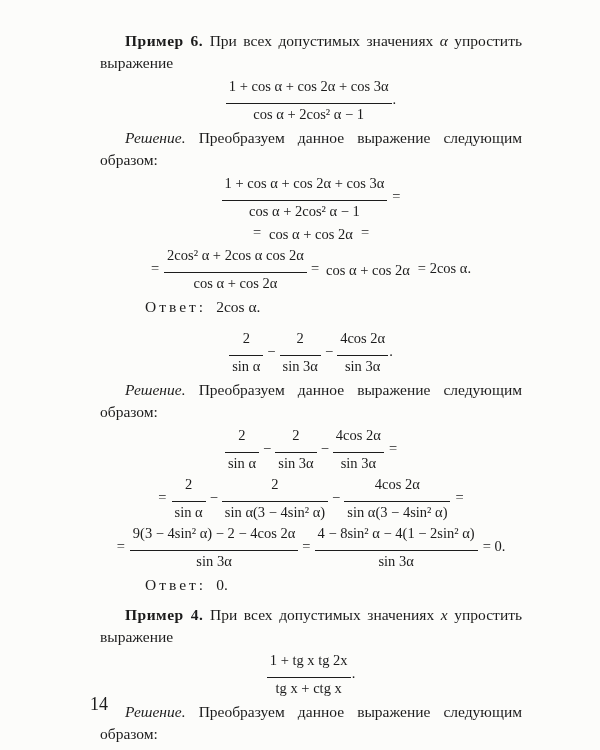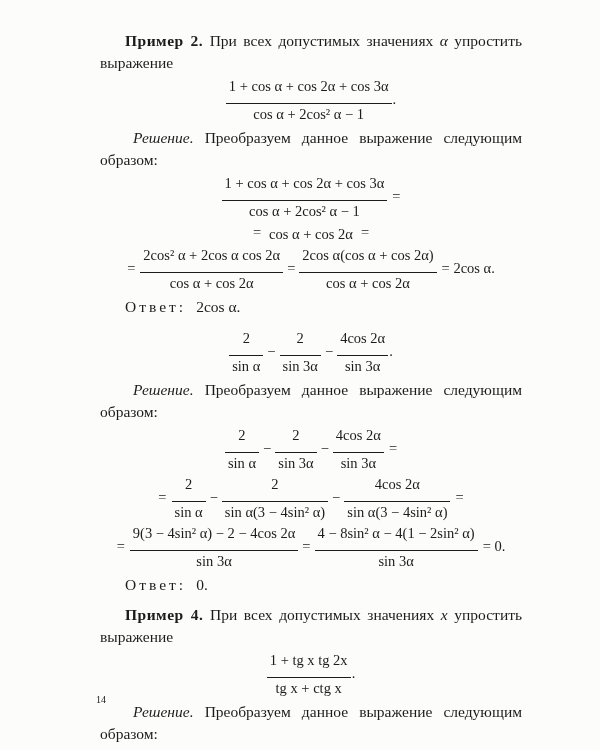--- a/index.html
+++ b/index.html
@@ -11,21 +11,21 @@
     position:relative;
     overflow:hidden;
   }
   .page{padding:30px 78px 0 100px;}
   .para{
     font-size:15.5px;line-height:22px;
     text-align:justify;text-indent:25px;
     margin:0;
   }
   .para b{letter-spacing:.5px;}
-  .sol-label{font-style:italic;margin-left:8px;}
+  .sol-label{font-style:italic;}
   .var{font-style:italic;}
   .eq{
     text-align:center;
     margin:4px -30px 4px -30px;
     font-size:14.5px;line-height:17px;
     white-space:nowrap;
   }
   .frac{
     display:inline-block;vertical-align:middle;
     text-align:center;line-height:17px;
@@ -33,50 +33,50 @@
   .num{display:block;border-bottom:1px solid #1c1c1c;padding:0 3px 8px;}
   .den{display:block;padding:2px 3px 0;}
   .op{margin:0 4px;}
   .lead{margin-right:5px;}
   .tail{margin-left:5px;}
   .punct{margin-left:1px;}
   .answer{
     font-size:15.5px;line-height:22px;
     margin:4px 0 2px;text-indent:25px;
   }
-  .answer .alabel{letter-spacing:3px;margin-right:10px;}
+  .answer .alabel{letter-spacing:3px;margin-right:10px;margin-left:20px;}
   .spacer{height:6px;}
   .footer{
-    position:absolute;left:96px;top:694px;
-    font-size:10px;
+    position:absolute;left:90px;top:694px;
+    font-size:18px;
   }
 </style>
 </head>
 <body>
 
 <div class="page">
 
-  <p class="para"><b>Пример 2.</b> <span>При всех допустимых значениях</span> <span class="var">α</span> <span>упростить выражение</span></p>
+  <p class="para"><b>Пример 6.</b> <span>При всех допустимых значениях</span> <span class="var">α</span> <span>упростить выражение</span></p>
 
   <div class="eq">
     <span class="frac"><span class="num">1 + cos α + cos 2α + cos 3α</span><span class="den">cos α + 2cos² α − 1</span></span><span class="punct">.</span>
   </div>
 
   <p class="para"><span class="sol-label">Решение.</span> <span>Преобразуем данное выражение следующим образом:</span></p>
 
   <div class="eq">
     <span class="frac"><span class="num">1 + cos α + cos 2α + cos 3α</span><span class="den">cos α + 2cos² α − 1</span></span><span class="tail">=</span>
   </div>
 
   <div class="eq">
     <span class="lead">=</span><span class="frac"><span class="den">cos α + cos 2α</span></span><span class="tail">=</span>
   </div>
 
   <div class="eq">
-    <span class="lead">=</span><span class="frac"><span class="num">2cos² α + 2cos α cos 2α</span><span class="den">cos α + cos 2α</span></span><span class="op">=</span><span class="frac"><span class="num">2cos α(cos α + cos 2α)</span><span class="den">cos α + cos 2α</span></span><span class="tail">= 2cos α.</span>
+    <span class="lead">=</span><span class="frac"><span class="num">2cos² α + 2cos α cos 2α</span><span class="den">cos α + cos 2α</span></span><span class="op">=</span><span class="frac"><span class="den">cos α + cos 2α</span></span><span class="tail">= 2cos α.</span>
   </div>
 
   <p class="answer"><span class="alabel">Ответ:</span><span>2cos α.</span></p>
 
   <div class="spacer"></div>
 
 
   <div class="eq">
     <span class="frac"><span class="num">2</span><span class="den">sin α</span></span><span class="op">−</span><span class="frac"><span class="num">2</span><span class="den">sin 3α</span></span><span class="op">−</span><span class="frac"><span class="num">4cos 2α</span><span class="den">sin 3α</span></span><span class="punct">.</span>
   </div>

